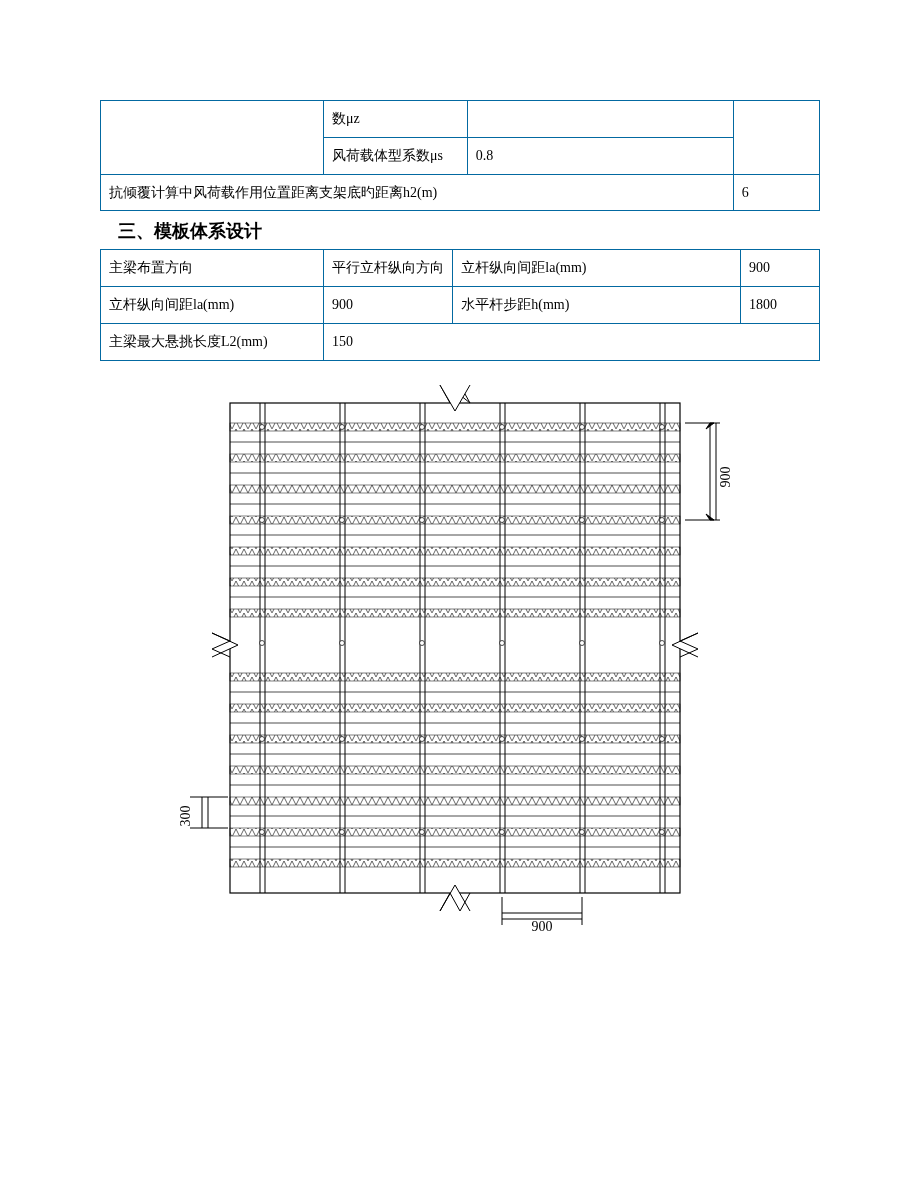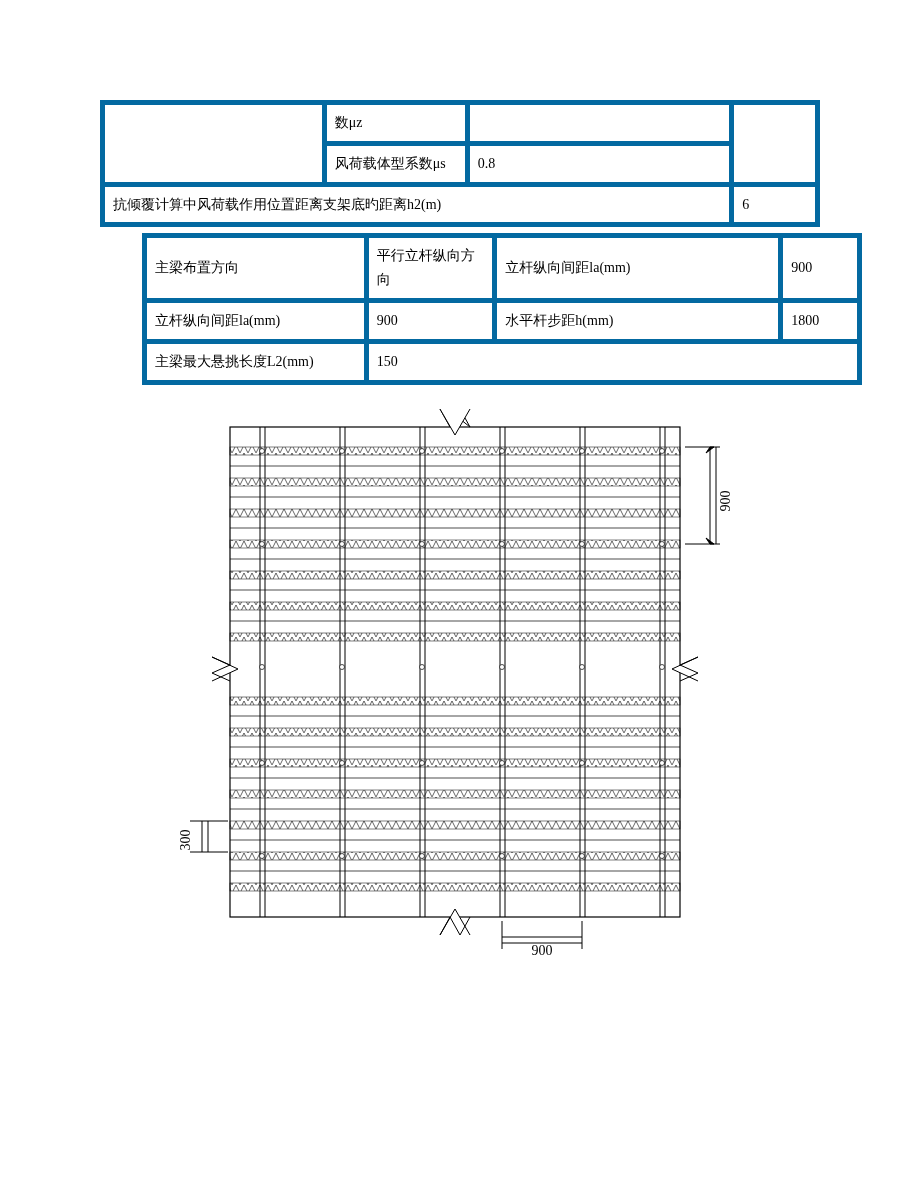--- a/index.html
+++ b/index.html
@@ -15,28 +15,28 @@
     padding: 100px 100px 40px 100px;
     width: 920px;
   }
   table {
     border-collapse: collapse;
     width: 100%;
     font-size: 14px;
     table-layout: fixed;
   }
   td {
-    border: 5px solid #0369a1;
+    border: 1px solid #0369a1;
     padding: 6px 8px;
     vertical-align: middle;
     line-height: 1.7;
     word-break: break-all;
   }
   .table1 { margin-bottom: 6px; }
-  .table2 { margin-bottom: 12px; margin-left: 42px; }
+  .table2 { margin-bottom: 12px; }
   h2.section {
     font-size: 18px;
     font-weight: bold;
     margin: 8px 0 6px 18px;
   }
   .diagram-wrap {
     width: 100%;
     margin-top: 6px;
     text-align: center;
   }
@@ -74,20 +74,21 @@
       <td>风荷载体型系数μs</td>
       <td>0.8</td>
     </tr>
     <tr>
       <td colspan="3">抗倾覆计算中风荷载作用位置距离支架底旳距离h2(m)</td>
       <td>6</td>
     </tr>
   </tbody>
     </table>
 
+  <h2 class="section">三、模板体系设计</h2>
 
   <table class="table2">
     <colgroup>
       <col style="width:31%">
       <col style="width:18%">
       <col style="width:40%">
       <col style="width:11%">
     </colgroup>
     <tbody>
         <tr>

